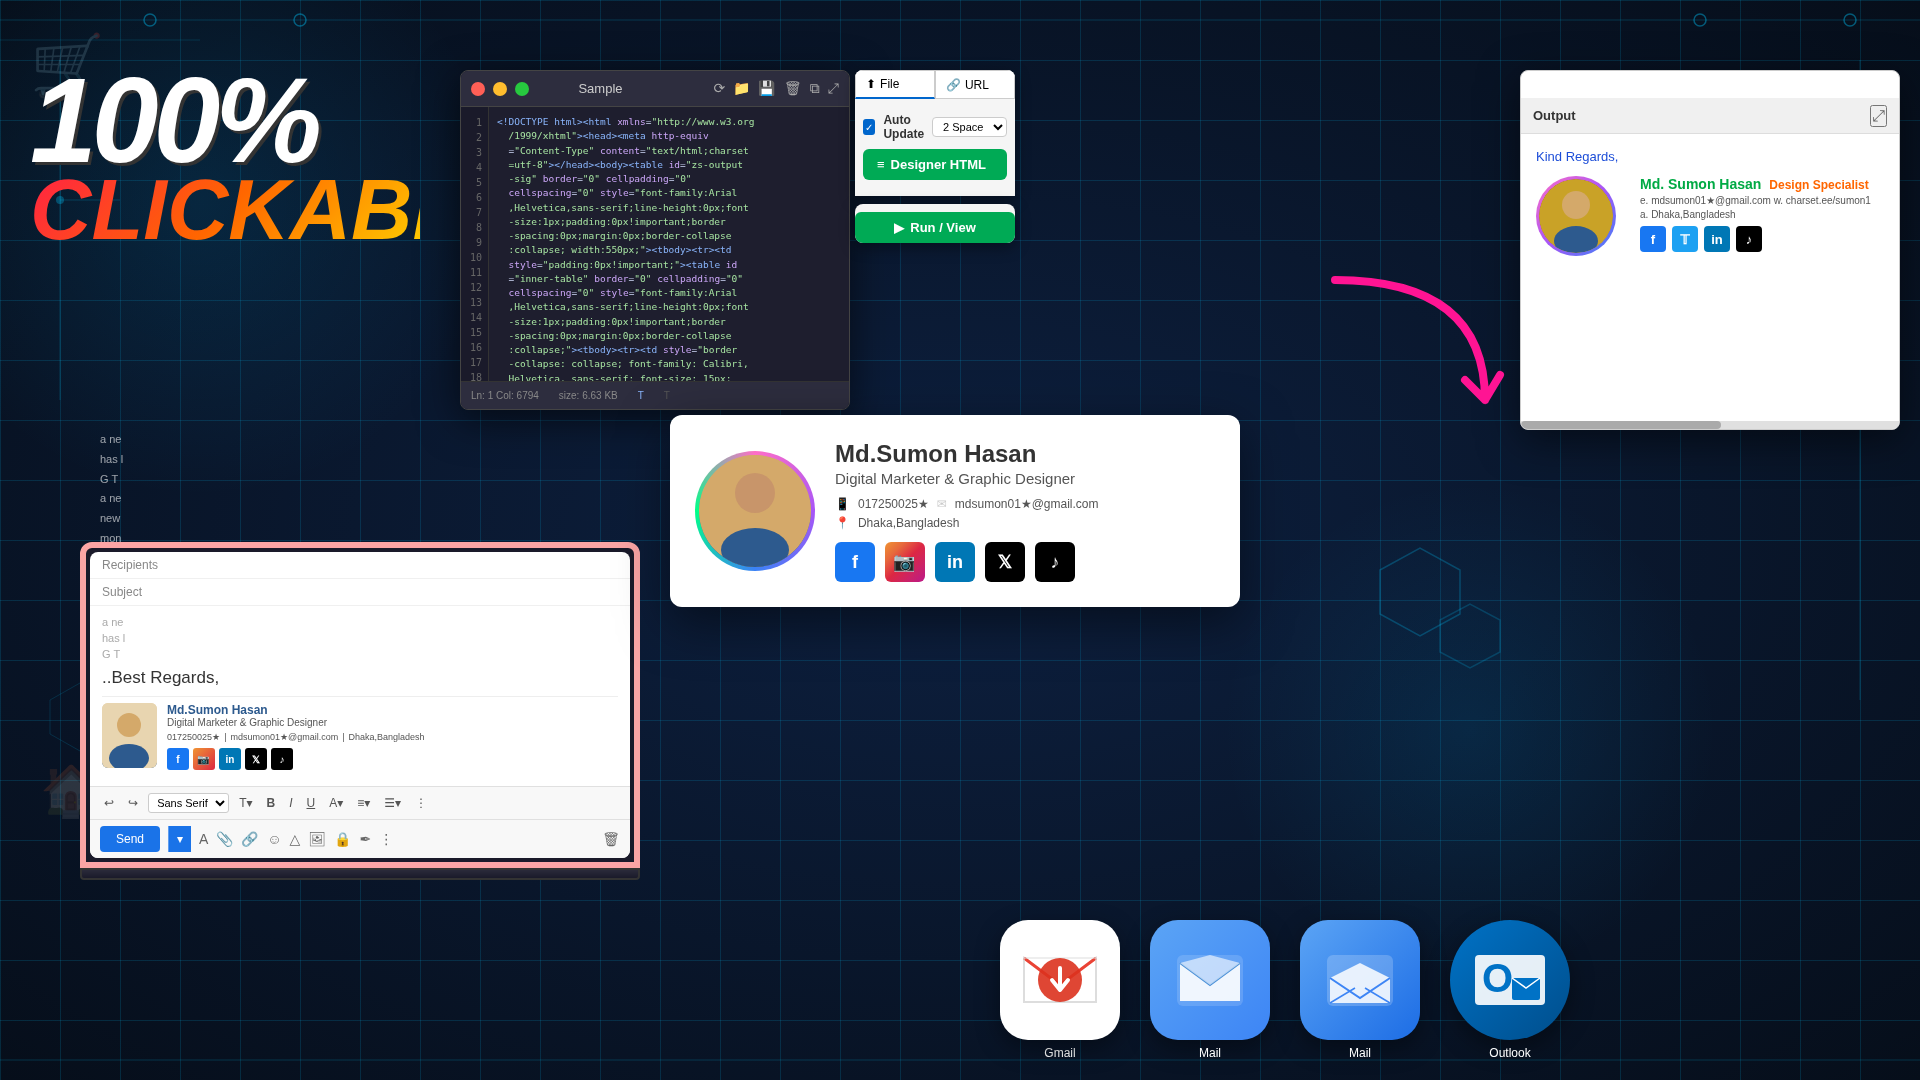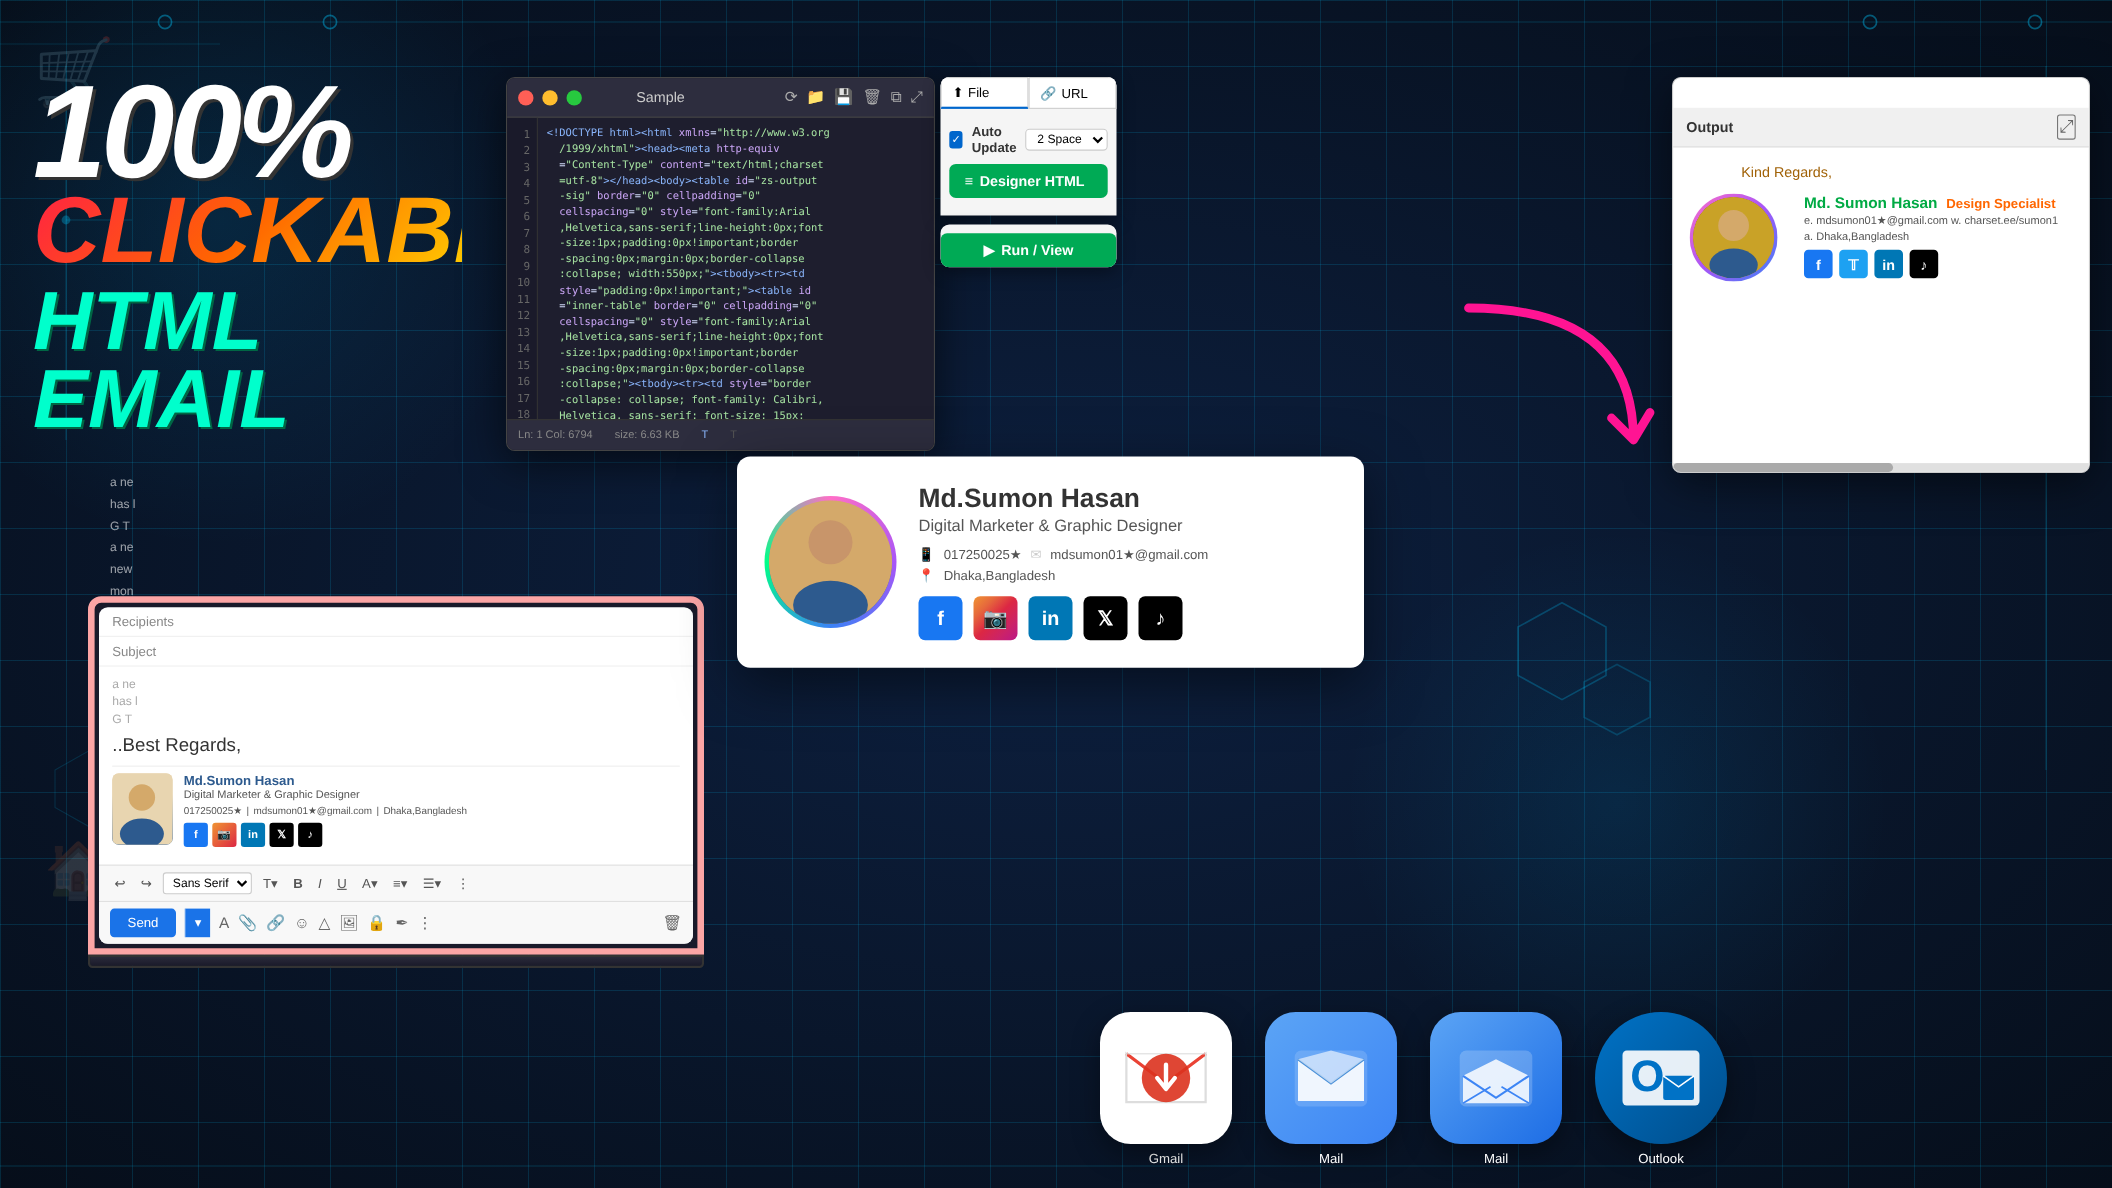--- a/index.html
+++ b/index.html
@@ -212,23 +212,22 @@
       margin-left: auto;
       color: #666;
       font-size: 16px;
       cursor: pointer;
     }
     .output-body {
       padding: 15px;
     }
     .output-kind-regards {
       font-size: 13px;
-      color: #a16207;
+      color: #1d4ed8;
       margin-bottom: 12px;
-      margin-left: 47px;
     }
     .signature-card {
       display: flex;
       gap: 24px;
       align-items: flex-start;
     }
     .sig-avatar-wrapper {
       width: 80px; height: 80px;
       border-radius: 50%;
       overflow: hidden;
@@ -643,21 +642,20 @@
 
   <div class="shopping-cart-deco">🛒</div>
 
   <div class="house-deco">🏠</div>
 </div>
 
 <div class="left-panel">
   <div style="margin-top: 20px;">
     <div class="percent-text">100%</div>
     <div class="clickable-text">CLICKABLE</div>
-    <div class="html-email-text">HTML EMAIL</div>
   </div>
 </div>
 
 <div class="sidebar-text-snippets">
   <div>a ne</div>
   <div>has l</div>
   <div>G T</div>
   <div>a ne</div>
   <div>new</div>
   <div>mon</div>

